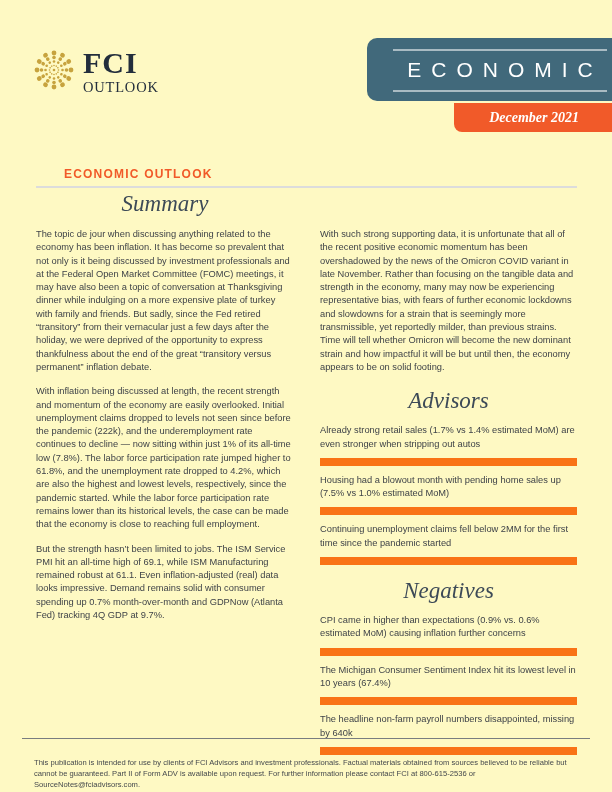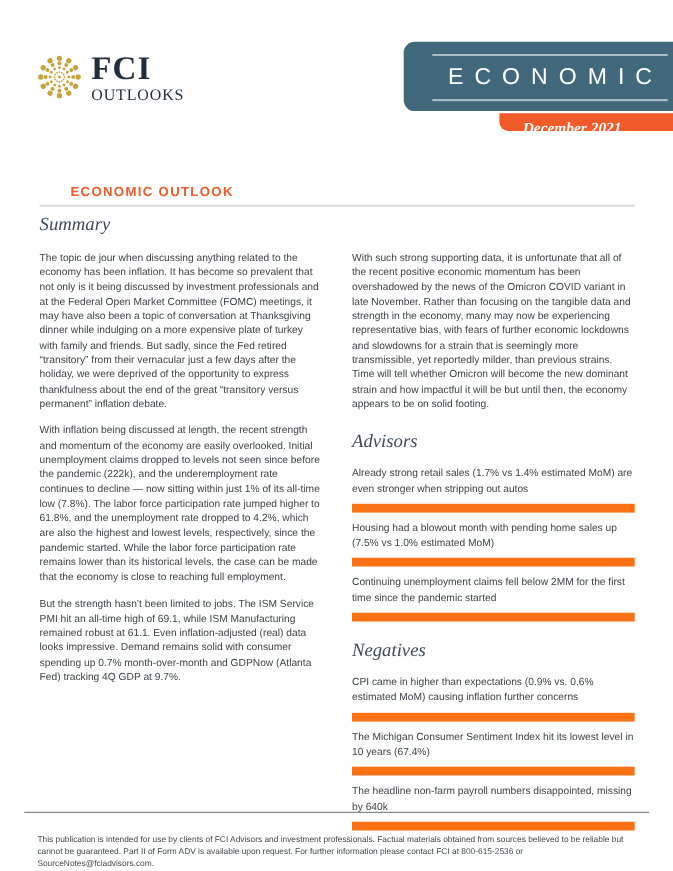--- a/index.html
+++ b/index.html
@@ -1,20 +1,20 @@
 <!DOCTYPE html>
 <html><head>
 <meta charset="utf-8">
 <style>
   html,body { margin:0; padding:0; background:#e8e8e8; }
   .page {
     position: relative;
     width: 612px; height: 792px;
     margin: 0 auto;
-    background: #ffffff;
+    background: #fef9c3;
     font-family: "Liberation Sans", "DejaVu Sans", sans-serif;
     overflow: hidden;
   }
   
   .logo { position: absolute; left: 33px; top: 48px; display: flex; align-items: flex-start; }
   .logo-text { margin-left: 8px; color: #232e3c; font-family: "Liberation Serif", "DejaVu Serif", serif; }
   .logo-fci { font-size: 30px; font-weight: 700; line-height: 30px; letter-spacing: 1px; }
   .logo-advisors { font-size: 14.5px; font-weight: 400; line-height: 16px; letter-spacing: 0.8px; margin-top: 1px; }
   
   .outlooks-banner {
@@ -24,44 +24,45 @@
   .outlooks-inner {
     margin: 11px 5px 0 26px;
     border-top: 2px solid rgba(255,255,255,0.55);
     border-bottom: 2px solid rgba(255,255,255,0.55);
     padding: 7px 0 8px 0;
     text-align: center;
     color: #ffffff; font-size: 21px; font-weight: 400;
     letter-spacing: 10px; text-indent: 10px; white-space: nowrap;
   }
   .december-banner {
-    position: absolute; left: 454px; right: 0; top: 103px; height: 16px;
+    position: absolute; left: 454px; right: 0; top: 103px; height: 29px;
     background: #f15a29; border-radius: 0 0 0 8px;
     color: #ffffff; text-align: right;
     font-family: "Liberation Serif", "DejaVu Serif", serif;
     font-style: italic; font-weight: 700; font-size: 14px; line-height: 29px;
-    padding-right: 47px; box-sizing: border-box;
+    padding-right: 33px; box-sizing: border-box;
   }
   
   .section-label {
     position: absolute; left: 36px; top: 167px;
     color: #f15a29; font-size: 12px; font-weight: 700; letter-spacing: 1.2px; margin-left: 28px;
   }
   .section-rule {
     position: absolute; left: 36px; top: 186px; width: 541px; height: 2px;
     background: #dcdcdc;
   }
   
   .col-left  { position: absolute; left: 36px;  top: 193px; width: 258px; }
   .col-right { position: absolute; left: 320px; top: 228px; width: 257px; }
   .serif-heading {
     font-family: "Liberation Serif", "DejaVu Serif", serif;
     font-style: italic; font-weight: 400;
-    font-size: 17px; line-height: 22px; color: #3d4a57;
+    font-size: 23px; line-height: 22px; color: #3d4a57;
     margin: 0 0 13px 0;
+    text-align: center;
   }
   .body-par {
     font-size: 9.3px; line-height: 13.3px; color: #3f4348;
     margin: 0 0 11px 0;
   }
   .col-right .serif-heading.positives { margin: 16px 0 4px 0; }
   .col-right .serif-heading.negatives { margin: 15px 0 4px 0; }
   .list-item {
     font-size: 9.3px; line-height: 13.3px; color: #3f4348;
     padding: 8px 0 7px 0;
@@ -102,21 +103,21 @@
           <use href="#ray" transform="rotate(210 21 22)"></use>
           <use href="#ray" transform="rotate(240 21 22)"></use>
           <use href="#ray" transform="rotate(270 21 22)"></use>
           <use href="#ray" transform="rotate(300 21 22)"></use>
           <use href="#ray" transform="rotate(330 21 22)"></use>
         </g>
       </svg>
     </span>
     <span class="logo-text">
       <div class="logo-fci">FCI</div>
-      <div class="logo-advisors">OUTLOOKS</div>
+      <div class="logo-advisors">OUTLOOK</div>
     </span>
   </div>
 
   <div class="outlooks-banner">
     <div class="outlooks-inner">ECONOMIC</div>
   </div>
 
   <div class="december-banner">December 2021</div>
 
   <div class="section-label">ECONOMIC OUTLOOK</div>

